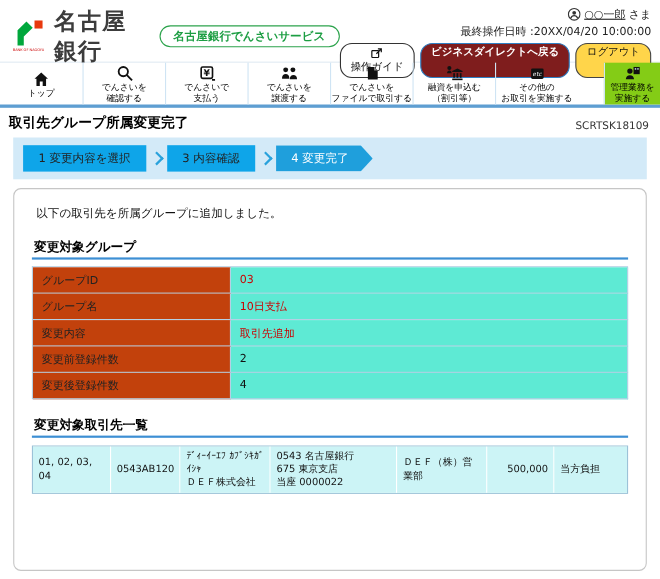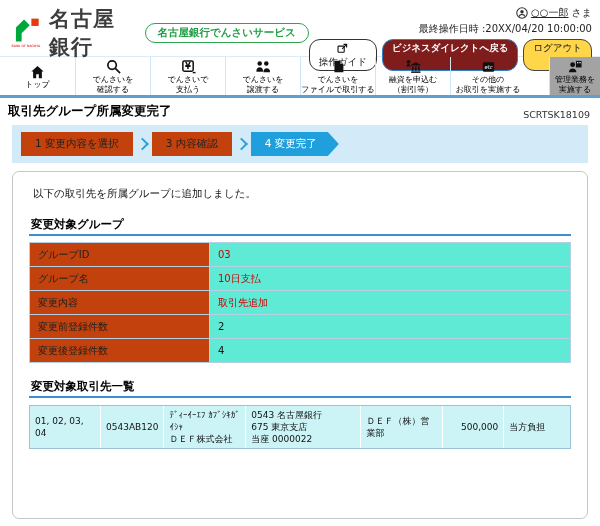--- a/index.html
+++ b/index.html
@@ -24,30 +24,30 @@
   .guide-btn { background:#fff; border:1.5px solid #333; color:#111; }
   .back-top-btn { background:#7f1d1d; border:1.5px solid #2f80c4; color:#fff; font-weight:bold; }
   .logout-btn { background:#ffd54a; border:1.5px solid #444; color:#111; font-weight:normal; }
 
   
   .nav { display:grid; grid-template-columns:repeat(8,1fr); border-top:1px solid #e0eaf2;
     border-bottom:3px solid #5e9ed2; height:42px; }
   .nav-item { display:flex; flex-direction:column; align-items:center; justify-content:center;
     gap:1px; border-left:1px solid #cfe4f4; cursor:pointer; padding-top:2px; }
   .nav-item:first-child { border-left:none; }
-  .nav-item.active { background:#a3a3a3;margin-left:24px; }
+  .nav-item.active { background:#84cc16;margin-left:24px; }
   .nav-label { font-size:8px; line-height:1.2; text-align:center; white-space:pre-line; color:#000; }
   .nav-ico { height:15px; display:flex; align-items:flex-end; }
 
   
   .title-row { display:flex; justify-content:space-between; align-items:flex-end; padding:5px 10px 3px 8px; }
   .page-title { font-size:12.5px; font-weight:bold; color:#000; }
   .screen-id { font-size:9.5px; color:#333; }
   .steps-bar { margin:2px 12px 0 12px; background:#d3eaf8; padding:7px 9px; display:flex; align-items:center; }
-  .step { position:relative; background:#c2410c; font-size:10.5px; color:#222;
+  .step { position:relative; background:#0ea5e9; font-size:10.5px; color:#222;
     padding:5px 14px; margin-right:19px; white-space:nowrap; }
   .step::after { content:""; position:absolute; right:-14px; top:50%; width:7px; height:7px;
     border-top:2.5px solid #29a2dc; border-right:2.5px solid #29a2dc;
     transform:translateY(-50%) rotate(45deg); }
   .step.active { background:#1f9fdc; color:#fff; margin-right:0; padding-right:22px;
     clip-path:polygon(0 0,calc(100% - 11px) 0,100% 50%,calc(100% - 11px) 100%,0 100%); }
   .step.active::after { display:none; }
 
   
   .content-box { margin:8px 12px 6px 12px; border:1px solid #c6c6c6; border-radius:7px;

